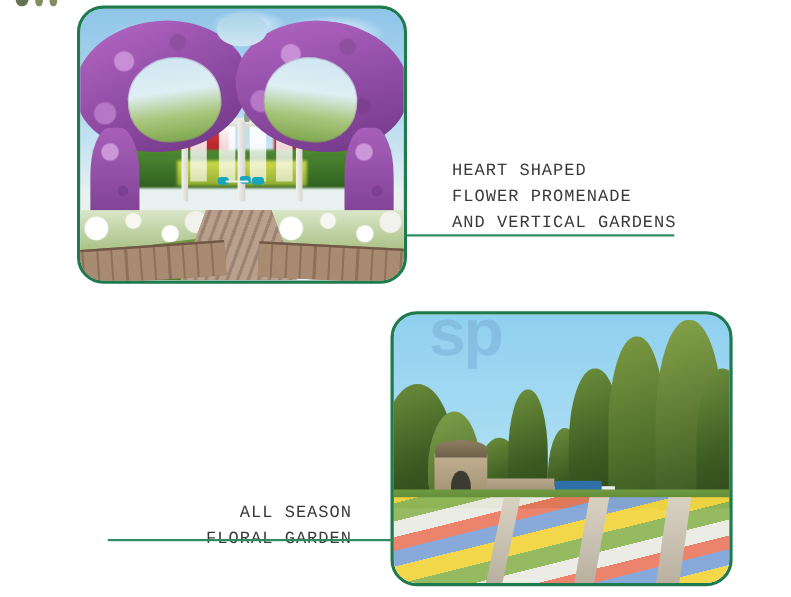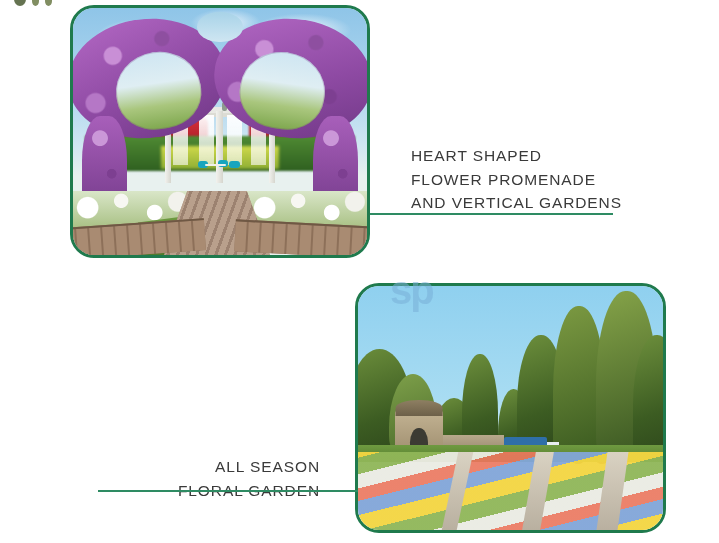--- a/index.html
+++ b/index.html
@@ -269,31 +269,31 @@
   }
 
   
   .watermark {
     position:absolute; left:286px; top:214px;
     font-size:52px; font-weight:700; letter-spacing:-2px;
     color:rgba(255,255,255,.55);
     pointer-events:none; user-select:none;
     font-family:"Liberation Sans", sans-serif;
   }
-  .watermark.w2 { left:390px; top:268px; color:rgba(120,175,215,.55); font-size:40px; }
+  .watermark.w2 { left:390px; top:268px; color:rgba(120,175,215,.55); font-size:60px; }
 
   
   .caption {
     position:absolute;
     color:#3a3a3a;
     font-size:15.5px;
     line-height:1.52;
     letter-spacing:.9px;
     white-space:pre-line;
-    font-family:Liberation Sans, sans-serif;
+    font-family:Liberation Mono, monospace;
   }
   .caption.cap-1 { left:411px; top:144px; text-align:left; }
   .caption.cap-2 { right:399px; top:438px; text-align:right;margin-top:17px; }
 
   .divider {
     position:absolute; height:2px;
     background:#2e8b63;
   }
   .divider.div-1 { left:370px; top:213px; width:243px; }
   .divider.div-2 { left:98px;  top:490px; width:260px; }

